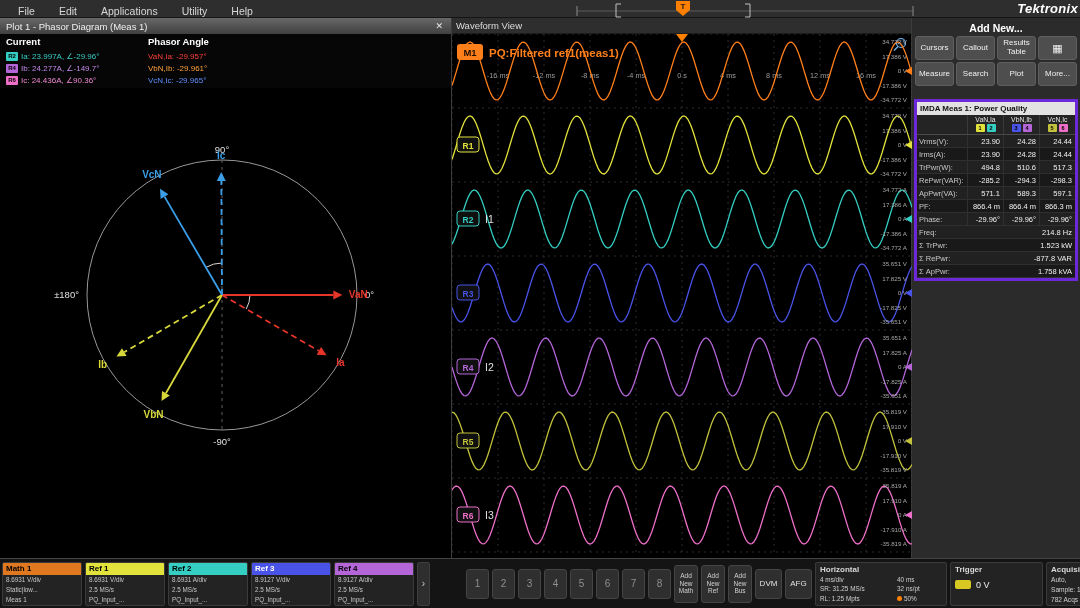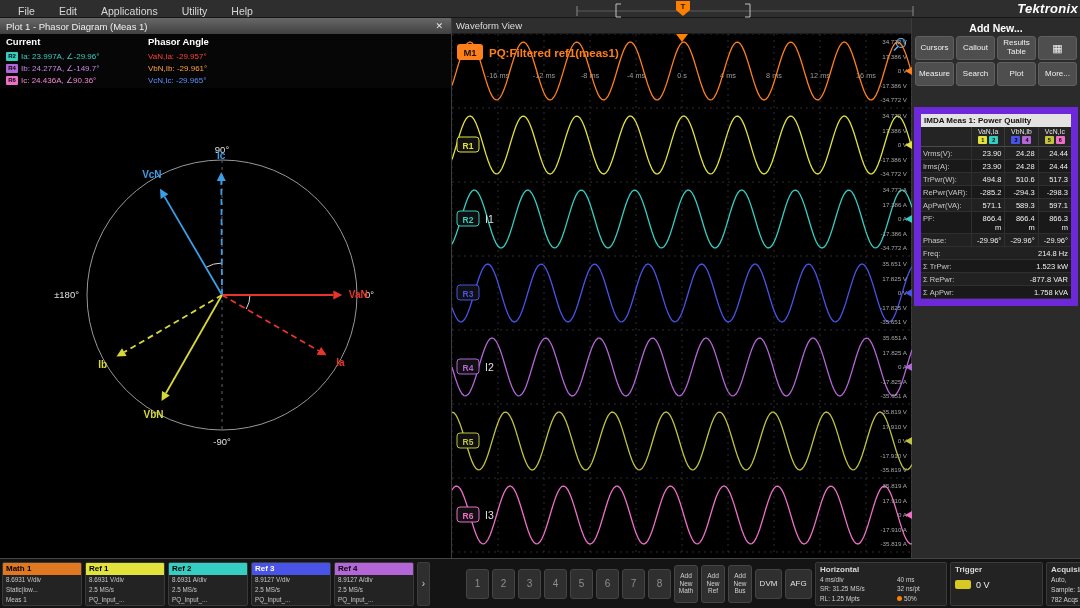--- a/index.html
+++ b/index.html
@@ -22,21 +22,21 @@
   .lg-badge{width:12px;height:9px;border-radius:1px;font-size:6px;font-weight:bold;display:flex;align-items:center;justify-content:center;flex:none}
   .lg-text{font-size:8px;white-space:nowrap}
   
   .wave-panel{position:absolute;left:452px;top:18px;width:460px;height:540px;background:#000;border-right:1px solid #3c3c3c}
   .wave-title{height:16px;background:#2e2e2e;color:#ddd;font-size:9.5px;display:flex;align-items:center;padding:0 4px;border-bottom:1px solid #1c1c1c}
   
   .right-panel{position:absolute;left:912px;top:18px;width:168px;height:540px;background:#2b2b2b;padding:2px}
   .add-title{color:#fff;font-size:10.5px;font-weight:bold;text-align:center;height:16px;line-height:16px}
   .add-grid{display:grid;grid-template-columns:repeat(4,1fr);gap:2px;padding:0 1px}
   .add-btn{background:#4e4e4e;border:1px solid #5f5f5f;border-radius:3px;color:#f0f0f0;font-size:8px;text-align:center;min-height:24px;display:flex;align-items:center;justify-content:center;padding:1px;line-height:1.1;cursor:default}
-  .meas-table{margin-top:21px;background:#f97316;border:7px solid #6d28d9;font-size:7.5px}
+  .meas-table{margin-top:13px;background:#f97316;border:3px solid #6d28d9;font-size:7.5px}
   .mt-title{background:#e2e2e2;color:#111;font-weight:bold;font-size:8px;padding:2px 3px;white-space:nowrap}
   .mt-colrow{display:grid;grid-template-columns:50px 1fr 1fr 1fr;border-bottom:1px solid #4a4a4a;background:#242424}
   .mt-colcell{text-align:center;padding:1px 0;border-left:1px solid #3a3a3a}
   .mt-collab{font-size:6.8px;color:#e8e8e8}
   .mt-badges{display:flex;justify-content:center;gap:2px;padding:1px 0}
   .mt-badge{width:9px;height:8px;border-radius:1px;color:#000;font-size:5.5px;font-weight:bold;display:flex;align-items:center;justify-content:center}
   .mt-row{display:grid;grid-template-columns:50px 1fr 1fr 1fr;border-bottom:1px solid #2f2f2f;background:#191919}
   .mt-lbl{color:#c8c8c8;padding:1.5px 2px;white-space:nowrap}
   .mt-val{color:#f0f0f0;text-align:right;padding:1.5px 3px;border-left:1px solid #2f2f2f}
   .mt-sum{display:grid;grid-template-columns:60px 1fr;border-bottom:1px solid #2f2f2f;background:#191919}

